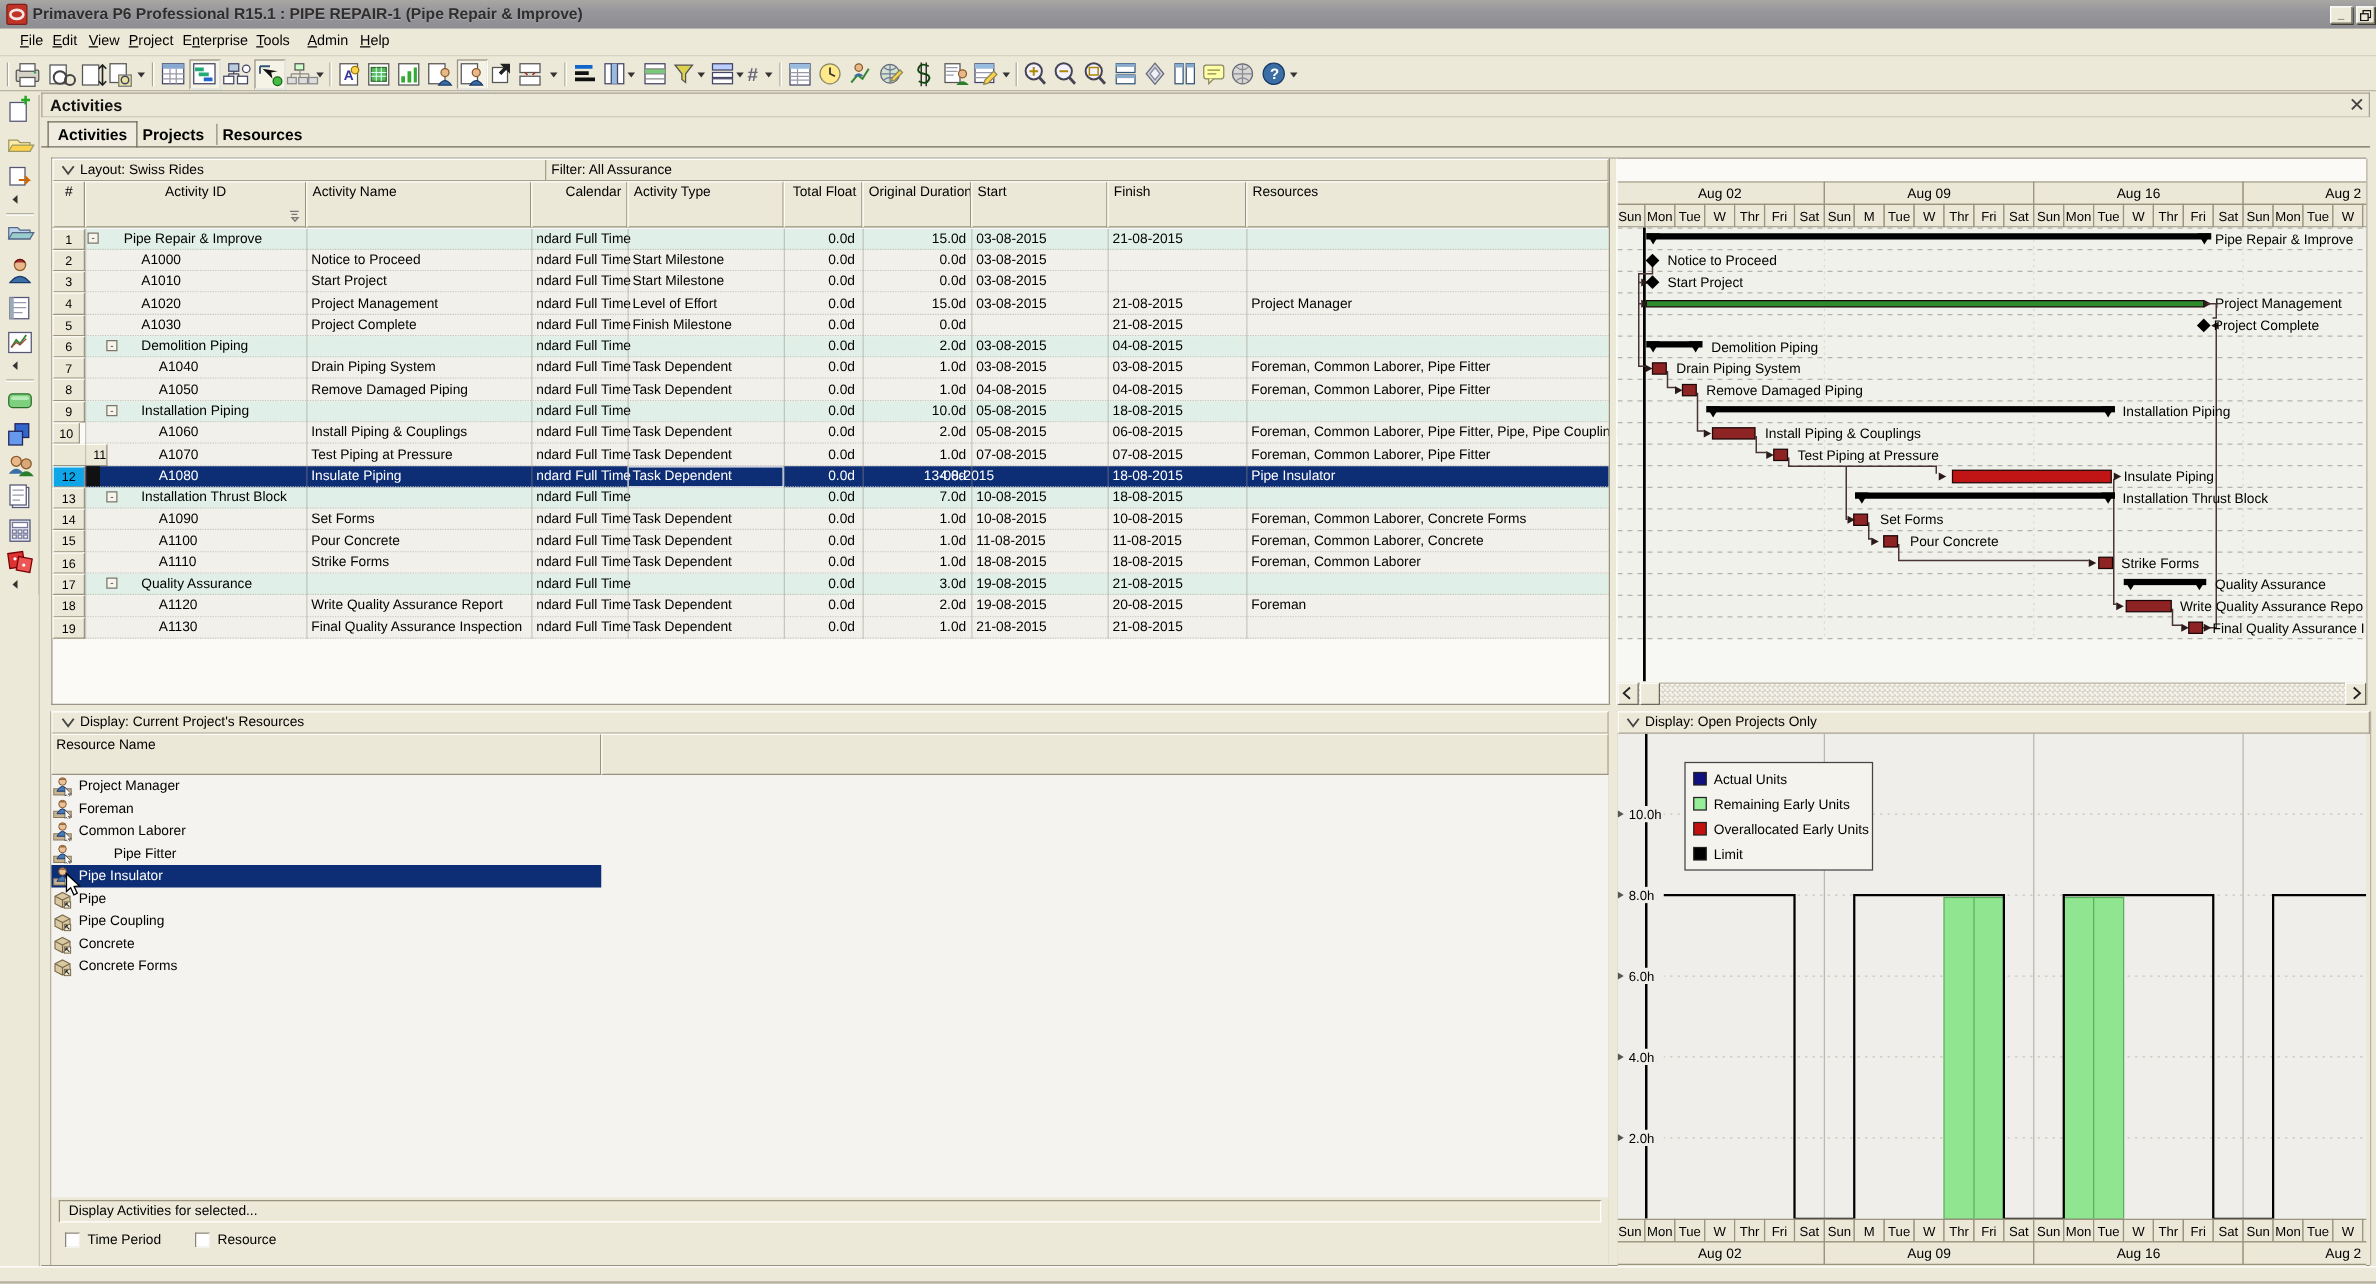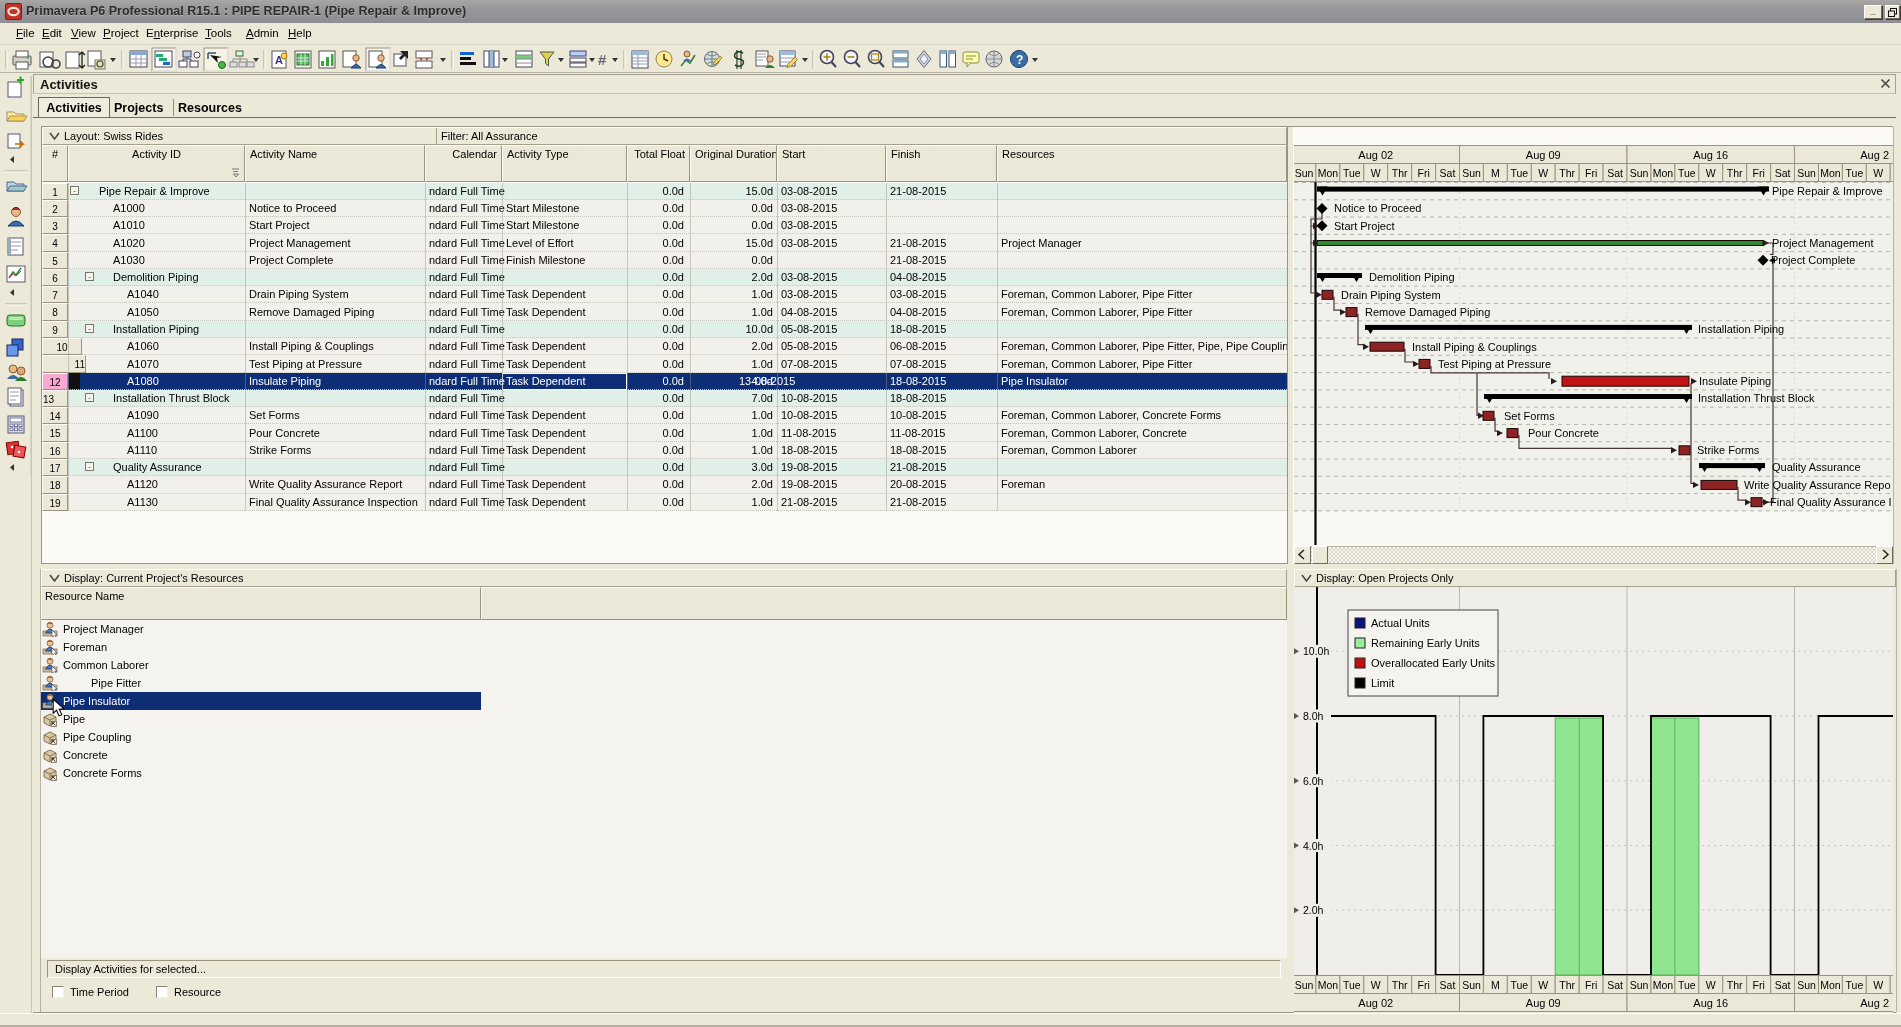--- a/index.html
+++ b/index.html
@@ -458,21 +458,21 @@
 <div class="abs" style="left:68px;top:320.74px;width:1219px;height:17.28px;background:#e0efe7;border-bottom:1px dotted #c6c5bb;"></div>
 <div class="abs" style="left:42px;top:320.74px;width:26px;height:17.28px;background:#ebe8d7;border:1px solid #fdfcf5;border-right-color:#99937f;border-bottom-color:#99937f;font-size:10px;text-align:center;padding-top:3px;">9</div>
 <div class="abs" style="left:85px;top:323.94px;width:9px;height:9px;background:#f6f4ec;border:1px solid #7a7668;font-size:8px;line-height:7px;text-align:center;color:#333;">-</div>
 <div class="abs t11" style="left:113px;top:322.94px;">Installation Piping</div>
 <div class="abs t11" style="left:429px;top:322.94px;color:#000;">ndard Full Time</div>
 <div class="abs t11" style="left:600px;top:322.94px;width:84px;text-align:right;color:#000;">0.0d</div>
 <div class="abs t11" style="left:690px;top:322.94px;width:83px;text-align:right;color:#000;">10.0d</div>
 <div class="abs t11" style="left:781px;top:322.94px;color:#000;">05-08-2015</div>
 <div class="abs t11" style="left:890px;top:322.94px;color:#000;">18-08-2015</div>
 <div class="abs" style="left:68px;top:338.02px;width:1219px;height:17.28px;background:#f1f0ea;border-bottom:1px dotted #c6c5bb;"></div>
-<div class="abs" style="left:42px;top:338.02px;width:40px;height:17.28px;background:#ebe8d7;border:1px solid #fdfcf5;border-right-color:#99937f;border-bottom-color:#99937f;font-size:10px;text-align:center;padding-top:3px;">10</div>
+<div class="abs" style="left:42px;top:338.02px;width:22px;height:17.28px;background:#ebe8d7;border:1px solid #fdfcf5;border-right-color:#99937f;border-bottom-color:#99937f;font-size:10px;text-align:center;padding-top:3px;">10</div>
 <div class="abs t11" style="left:127px;top:340.22px;color:#000;">A1060</div>
 <div class="abs t11" style="left:249px;top:340.22px;color:#000;">Install Piping &amp; Couplings</div>
 <div class="abs t11" style="left:429px;top:340.22px;color:#000;">ndard Full Time</div>
 <div class="abs t11" style="left:506px;top:340.22px;color:#000;">Task Dependent</div>
 <div class="abs t11" style="left:600px;top:340.22px;width:84px;text-align:right;color:#000;">0.0d</div>
 <div class="abs t11" style="left:690px;top:340.22px;width:83px;text-align:right;color:#000;">2.0d</div>
 <div class="abs t11" style="left:781px;top:340.22px;color:#000;">05-08-2015</div>
 <div class="abs t11" style="left:890px;top:340.22px;color:#000;">06-08-2015</div>
 <div class="abs t11" style="left:1001px;top:340.22px;color:#000;">Foreman, Common Laborer, Pipe Fitter, Pipe, Pipe Coupling</div>
 <div class="abs" style="left:68px;top:355.30px;width:1219px;height:17.28px;background:#f1f0ea;border-bottom:1px dotted #c6c5bb;"></div>
@@ -480,33 +480,33 @@
 <div class="abs t11" style="left:127px;top:357.50px;color:#000;">A1070</div>
 <div class="abs t11" style="left:249px;top:357.50px;color:#000;">Test Piping at Pressure</div>
 <div class="abs t11" style="left:429px;top:357.50px;color:#000;">ndard Full Time</div>
 <div class="abs t11" style="left:506px;top:357.50px;color:#000;">Task Dependent</div>
 <div class="abs t11" style="left:600px;top:357.50px;width:84px;text-align:right;color:#000;">0.0d</div>
 <div class="abs t11" style="left:690px;top:357.50px;width:83px;text-align:right;color:#000;">1.0d</div>
 <div class="abs t11" style="left:781px;top:357.50px;color:#000;">07-08-2015</div>
 <div class="abs t11" style="left:890px;top:357.50px;color:#000;">07-08-2015</div>
 <div class="abs t11" style="left:1001px;top:357.50px;color:#000;">Foreman, Common Laborer, Pipe Fitter</div>
 <div class="abs" style="left:68px;top:372.58px;width:1219px;height:17.28px;background:#0d2d74;border-bottom:1px dotted #c6c5bb;"></div>
-<div class="abs" style="left:42px;top:372.58px;width:26px;height:17.28px;background:#f9a8d4;border:1px solid #fdfcf5;border-right-color:#99937f;border-bottom-color:#99937f;font-size:10px;text-align:center;padding-top:3px;">12</div>
+<div class="abs" style="left:42px;top:372.58px;width:26px;height:17.28px;background:#0ea5e9;border:1px solid #fdfcf5;border-right-color:#99937f;border-bottom-color:#99937f;font-size:10px;text-align:center;padding-top:3px;">12</div>
 <div class="abs" style="left:69px;top:372.58px;width:11px;height:16.28px;background:#111;"></div>
 <div class="abs t11" style="left:127px;top:374.78px;color:#fff;">A1080</div>
 <div class="abs t11" style="left:249px;top:374.78px;color:#fff;">Insulate Piping</div>
 <div class="abs t11" style="left:429px;top:374.78px;color:#fff;">ndard Full Time</div>
 <div class="abs t11" style="left:506px;top:374.78px;color:#fff;">Task Dependent</div>
 <div class="abs t11" style="left:600px;top:374.78px;width:84px;text-align:right;color:#fff;">0.0d</div>
 <div class="abs t11" style="left:690px;top:374.78px;width:83px;text-align:right;color:#fff;">4.0d</div>
 <div class="abs t11" style="left:739px;top:374.78px;color:#fff;">13-08-2015</div>
 <div class="abs t11" style="left:890px;top:374.78px;color:#fff;">18-08-2015</div>
 <div class="abs t11" style="left:1001px;top:374.78px;color:#fff;">Pipe Insulator</div>
 <div class="abs" style="left:68px;top:389.86px;width:1219px;height:17.28px;background:#e0efe7;border-bottom:1px dotted #c6c5bb;"></div>
-<div class="abs" style="left:42px;top:389.86px;width:26px;height:17.28px;background:#ebe8d7;border:1px solid #fdfcf5;border-right-color:#99937f;border-bottom-color:#99937f;font-size:10px;padding-top:3px;">13</div>
+<div class="abs" style="left:42px;top:389.86px;width:26px;height:17.28px;background:#ebe8d7;border:1px solid #fdfcf5;border-right-color:#99937f;border-bottom-color:#99937f;font-size:10px;text-align:center;padding-top:3px;">13</div>
 <div class="abs" style="left:85px;top:393.06px;width:9px;height:9px;background:#f6f4ec;border:1px solid #7a7668;font-size:8px;line-height:7px;text-align:center;color:#333;">-</div>
 <div class="abs t11" style="left:113px;top:392.06px;">Installation Thrust Block</div>
 <div class="abs t11" style="left:429px;top:392.06px;color:#000;">ndard Full Time</div>
 <div class="abs t11" style="left:600px;top:392.06px;width:84px;text-align:right;color:#000;">0.0d</div>
 <div class="abs t11" style="left:690px;top:392.06px;width:83px;text-align:right;color:#000;">7.0d</div>
 <div class="abs t11" style="left:781px;top:392.06px;color:#000;">10-08-2015</div>
 <div class="abs t11" style="left:890px;top:392.06px;color:#000;">18-08-2015</div>
 <div class="abs" style="left:68px;top:407.14px;width:1219px;height:17.28px;background:#f1f0ea;border-bottom:1px dotted #c6c5bb;"></div>
 <div class="abs" style="left:42px;top:407.14px;width:26px;height:17.28px;background:#ebe8d7;border:1px solid #fdfcf5;border-right-color:#99937f;border-bottom-color:#99937f;font-size:10px;text-align:center;padding-top:3px;">14</div>
 <div class="abs t11" style="left:127px;top:409.34px;color:#000;">A1090</div>

